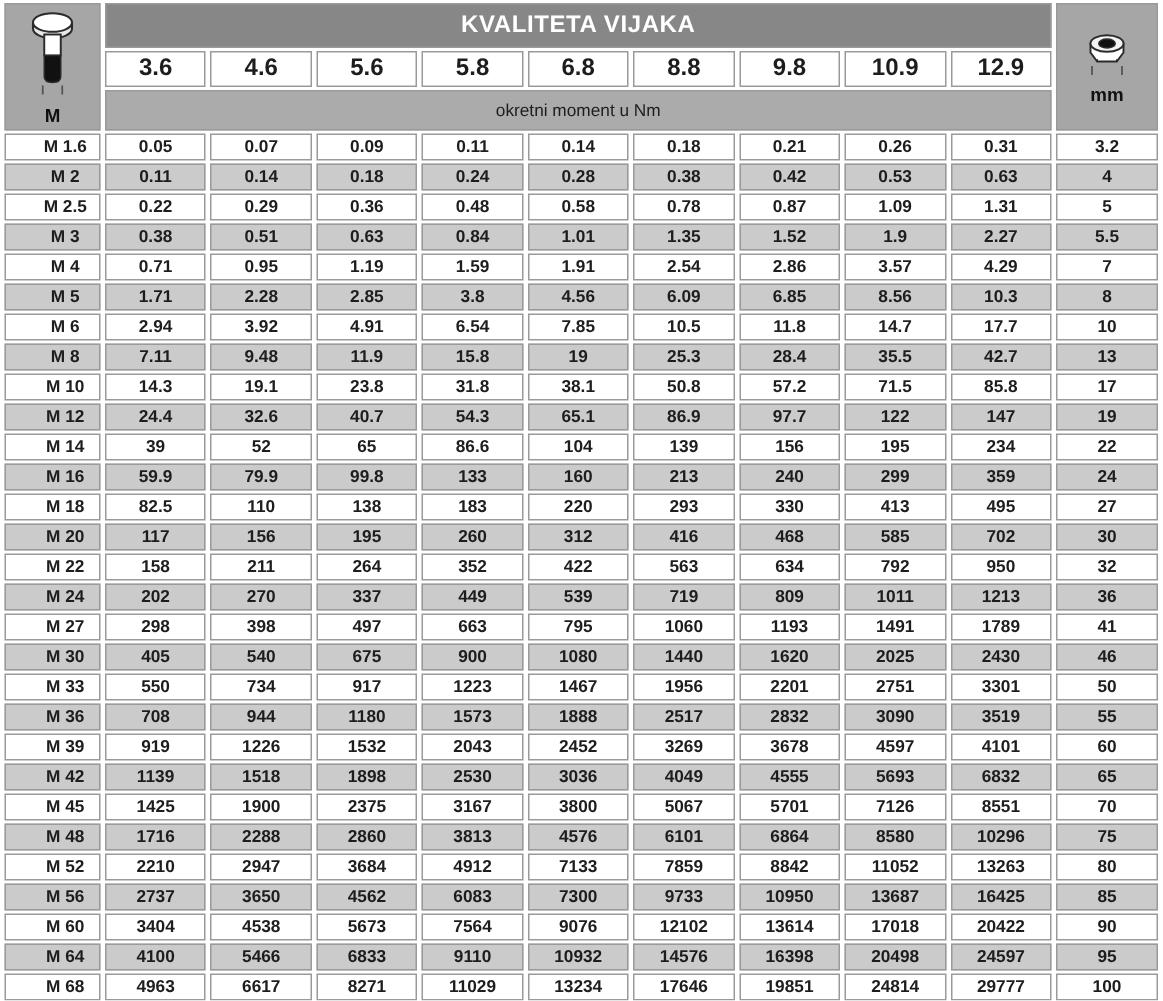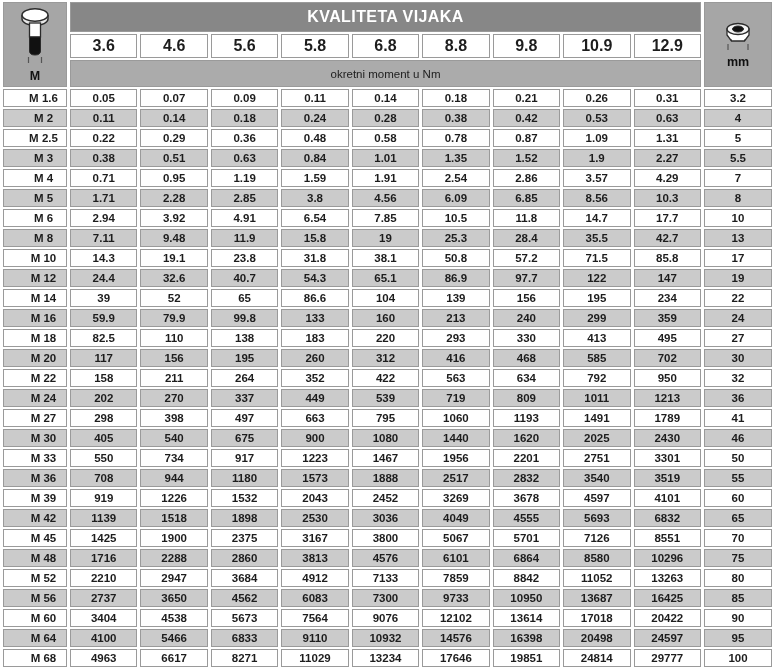--- a/index.html
+++ b/index.html
@@ -381,21 +381,21 @@
       </tr>
       <tr>
         <td class="m-cell">M 36</td>
         <td>708</td>
         <td>944</td>
         <td>1180</td>
         <td>1573</td>
         <td>1888</td>
         <td>2517</td>
         <td>2832</td>
-        <td>3540</td>
+        <td>3090</td>
         <td>3519</td>
         <td>55</td>
       </tr>
       <tr>
         <td class="m-cell">M 39</td>
         <td>919</td>
         <td>1226</td>
         <td>1532</td>
         <td>2043</td>
         <td>2452</td>

